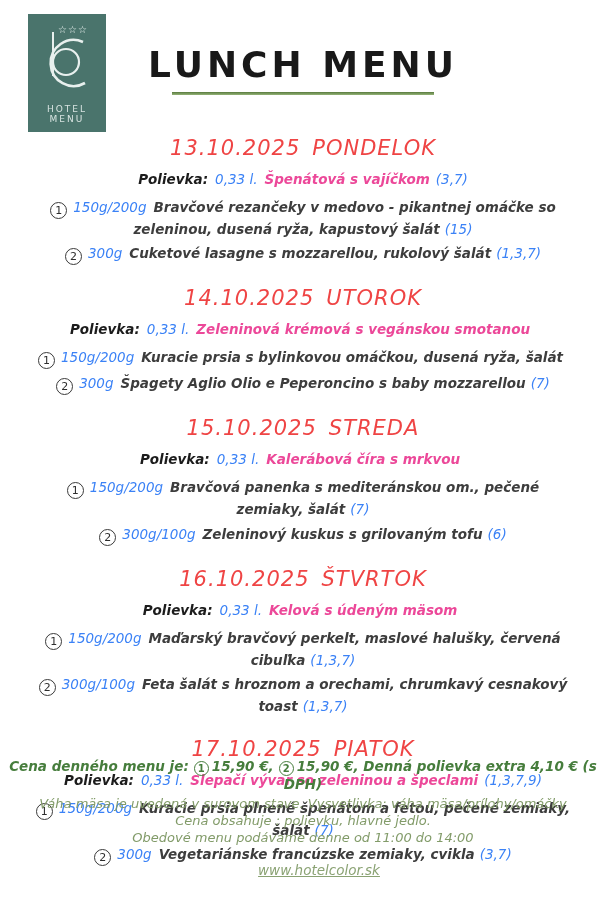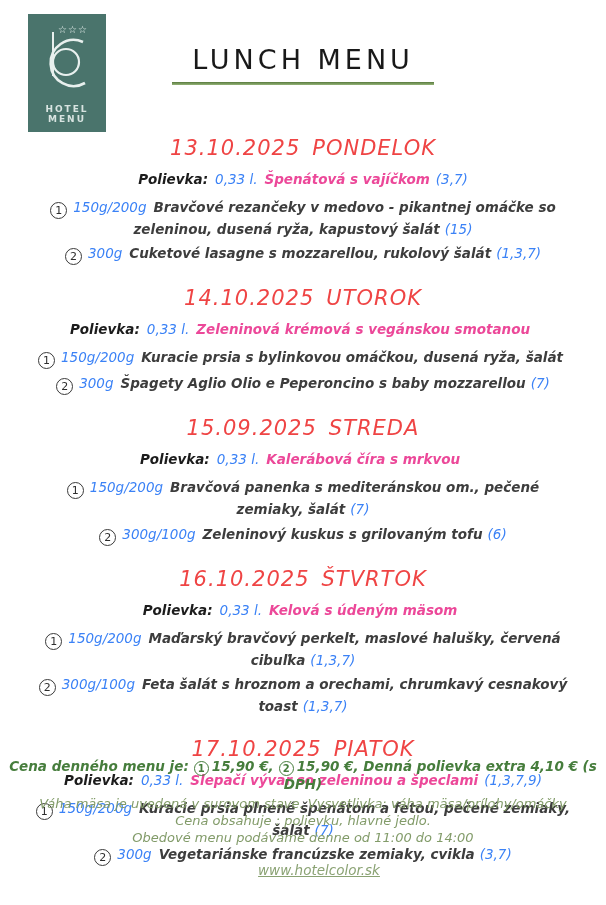--- a/index.html
+++ b/index.html
@@ -20,26 +20,26 @@
     padding-top:10px;
   }
   .logo-stars {
     color:#e8f0ee; font-size:10px; letter-spacing:1px;
     align-self:flex-start; margin-left:30px; height:12px; line-height:12px;
   }
   .logo-mark { margin-top:-4px; }
   .logo-name {
     margin-top:auto; margin-bottom:8px;
     color:#d8e4e1; font-size:9px; line-height:10px;
-    letter-spacing:2px; text-align:center; font-weight:700;
+    letter-spacing:2px; text-align:center; font-weight:400;
   }
   .title-wrap { position:absolute; left:0; top:44px; width:100%; text-align:center; }
   .title {
     display:inline-block;
-    font-size:27px; font-weight:400; color:#191919;
+    font-size:36px; font-weight:700; color:#191919;
     letter-spacing:4px; font-family:"DejaVu Sans", sans-serif;
   }
   .title-rule {
     width:262px; height:3px; margin:7px auto 0 auto;
     background:linear-gradient(#587a3e,#96b478);
   }
 
   
   .menu { position:absolute; top:136px; left:33px; width:540px; }
   .day { margin-bottom:21px; text-align:center; }
@@ -141,21 +141,21 @@
       <div class="item">
         <span class="cnum">1</span><span class="muted item-weight">150g/200g</span><span class="dish">Kuracie prsia s bylinkovou omáčkou, dusená ryža, šalát</span><span class="muted allerg"></span>
       </div>
       <div class="item">
         <span class="cnum">2</span><span class="muted item-weight">300g</span><span class="dish">Špagety Aglio Olio e Peperoncino s baby mozzarellou</span><span class="muted allerg">(7)</span>
       </div>
     </section>
 
     <section class="day">
       <div class="day-heading">
-        <span class="day-date">15.09.2025</span><span>STREDA</span>
+        <span class="day-date">15.10.2025</span><span>STREDA</span>
       </div>
       <div class="soup">
         <span class="soup-label">Polievka:</span><span class="muted soup-volume">0,33 l.</span><span class="soup-name">Kalerábová číra s mrkvou</span><span class="muted"></span>
       </div>
       <div class="item">
         <span class="cnum">1</span><span class="muted item-weight">150g/200g</span><span class="dish">Bravčová panenka s mediteránskou om., pečené zemiaky, šalát</span><span class="muted allerg">(7)</span>
       </div>
       <div class="item">
         <span class="cnum">2</span><span class="muted item-weight">300g/100g</span><span class="dish">Zeleninový kuskus s grilovaným tofu</span><span class="muted allerg">(6)</span>
       </div>

